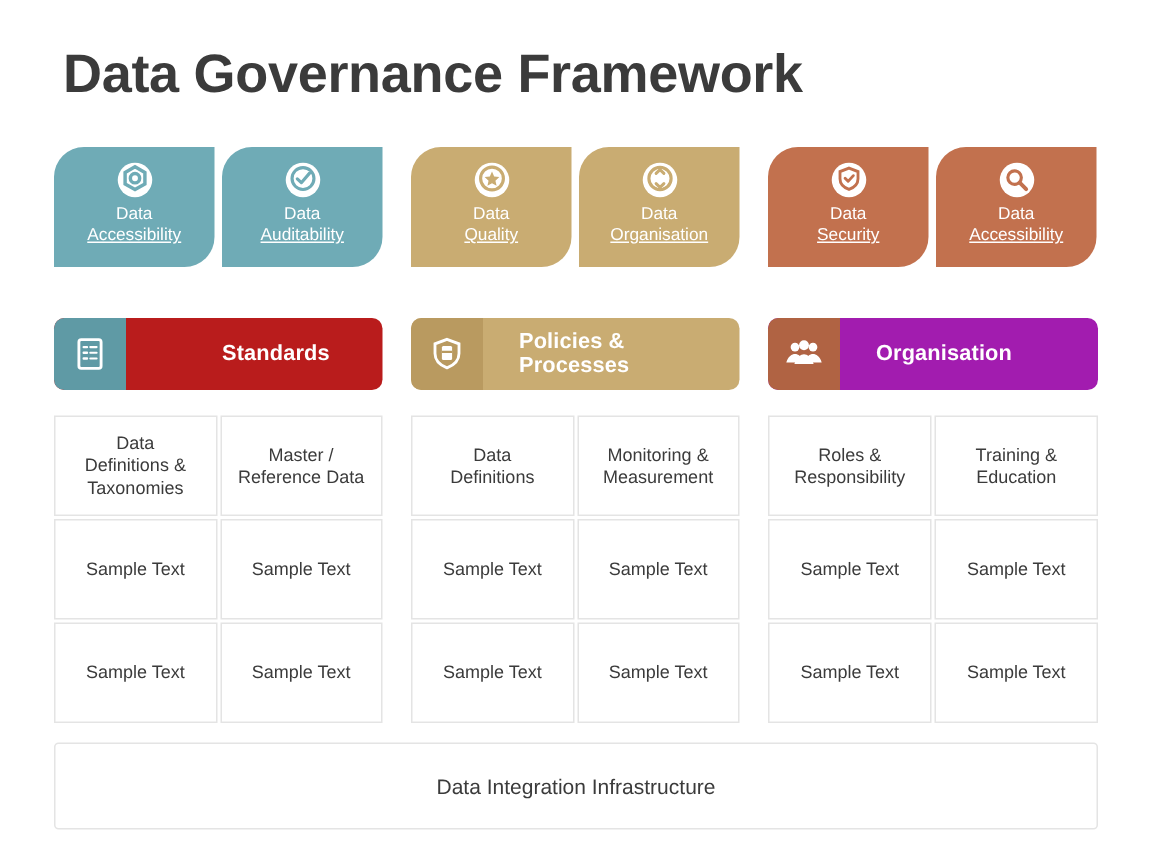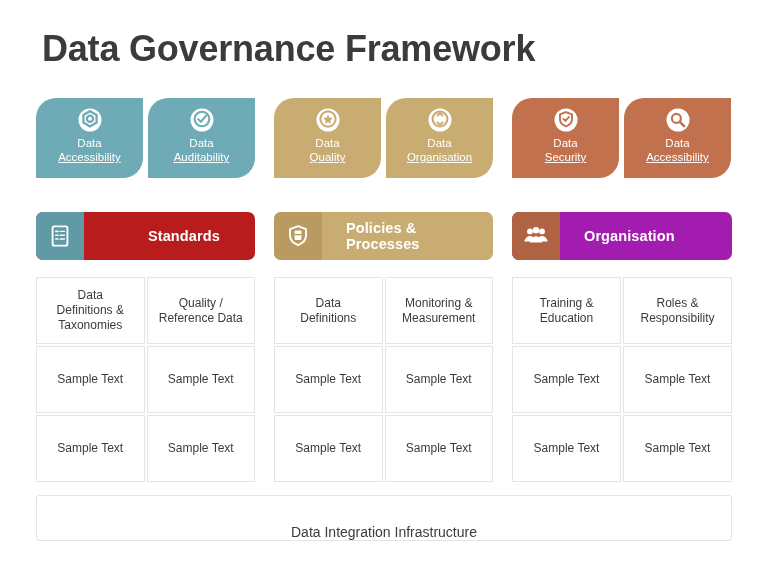--- a/index.html
+++ b/index.html
@@ -163,27 +163,27 @@
   }
   .tcell:last-child { margin-right: 0; }
   .tcell span { display: block; }
 
   
   .footer-bar {
     position: absolute;
     left: 36px;
     top: 495px;
     width: 696px;
-    height: 46px;
+    height: 58px;
     background: #ffffff;
     border: 1px solid #e4e4e4;
     border-radius: 3px;
     box-sizing: border-box;
     display: flex;
-    align-items: flex-end;
+    align-items: center;
     justify-content: center;
     font-size: 14px;
     color: #3b3b3b;
   }
 </style>
 </head>
 <body>
 
 <div class="page">
 
@@ -331,21 +331,21 @@
       <div class="trow">
         <div class="tcell">
           <span>
             <span>Data</span>
             <span>Definitions &amp;</span>
             <span>Taxonomies</span>
           </span>
         </div>
         <div class="tcell">
           <span>
-            <span>Quality /</span>
+            <span>Master /</span>
             <span>Reference Data</span>
           </span>
         </div>
       </div>
       <div class="trow">
         <div class="tcell">
           <span>Sample Text</span>
         </div>
         <div class="tcell">
           <span>Sample Text</span>
@@ -391,28 +391,28 @@
         <div class="tcell">
           <span>Sample Text</span>
         </div>
       </div>
     </div>
 
     <div class="tgroup t3">
       <div class="trow">
         <div class="tcell">
           <span>
+            <span>Roles &amp;</span>
+            <span>Responsibility</span>
+          </span>
+        </div>
+        <div class="tcell">
+          <span>
             <span>Training &amp;</span>
             <span>Education</span>
-          </span>
-        </div>
-        <div class="tcell">
-          <span>
-            <span>Roles &amp;</span>
-            <span>Responsibility</span>
           </span>
         </div>
       </div>
       <div class="trow">
         <div class="tcell">
           <span>Sample Text</span>
         </div>
         <div class="tcell">
           <span>Sample Text</span>
         </div>

